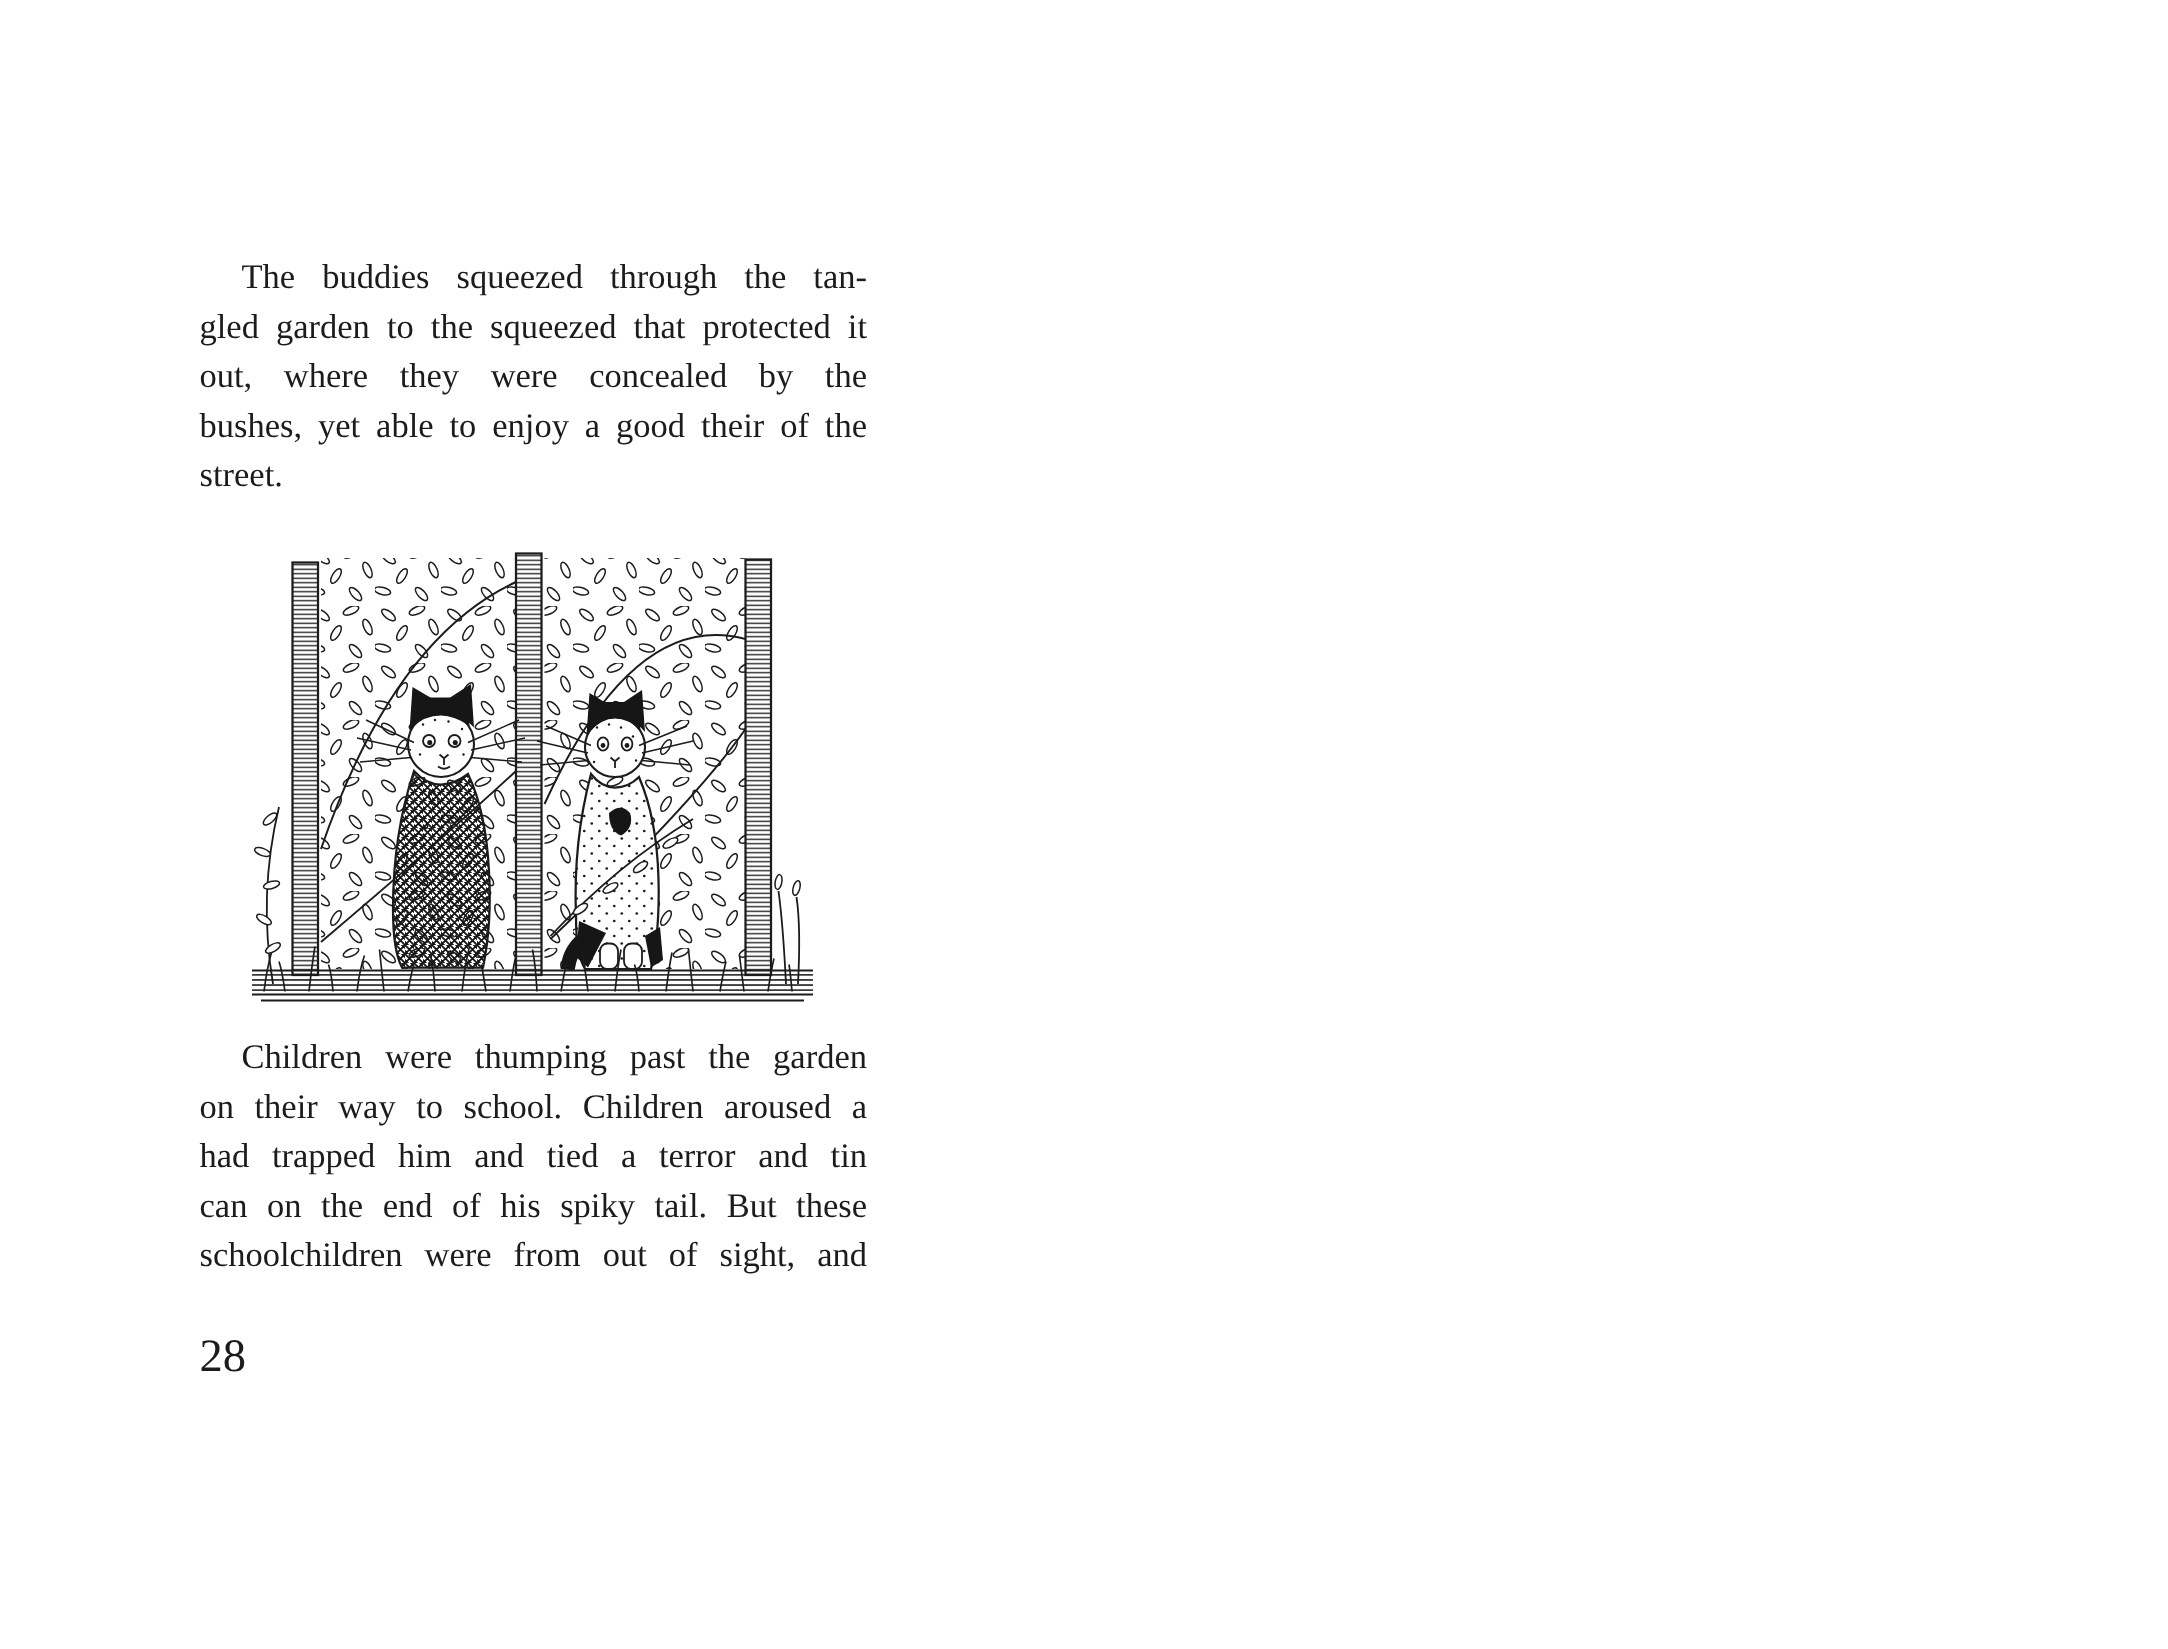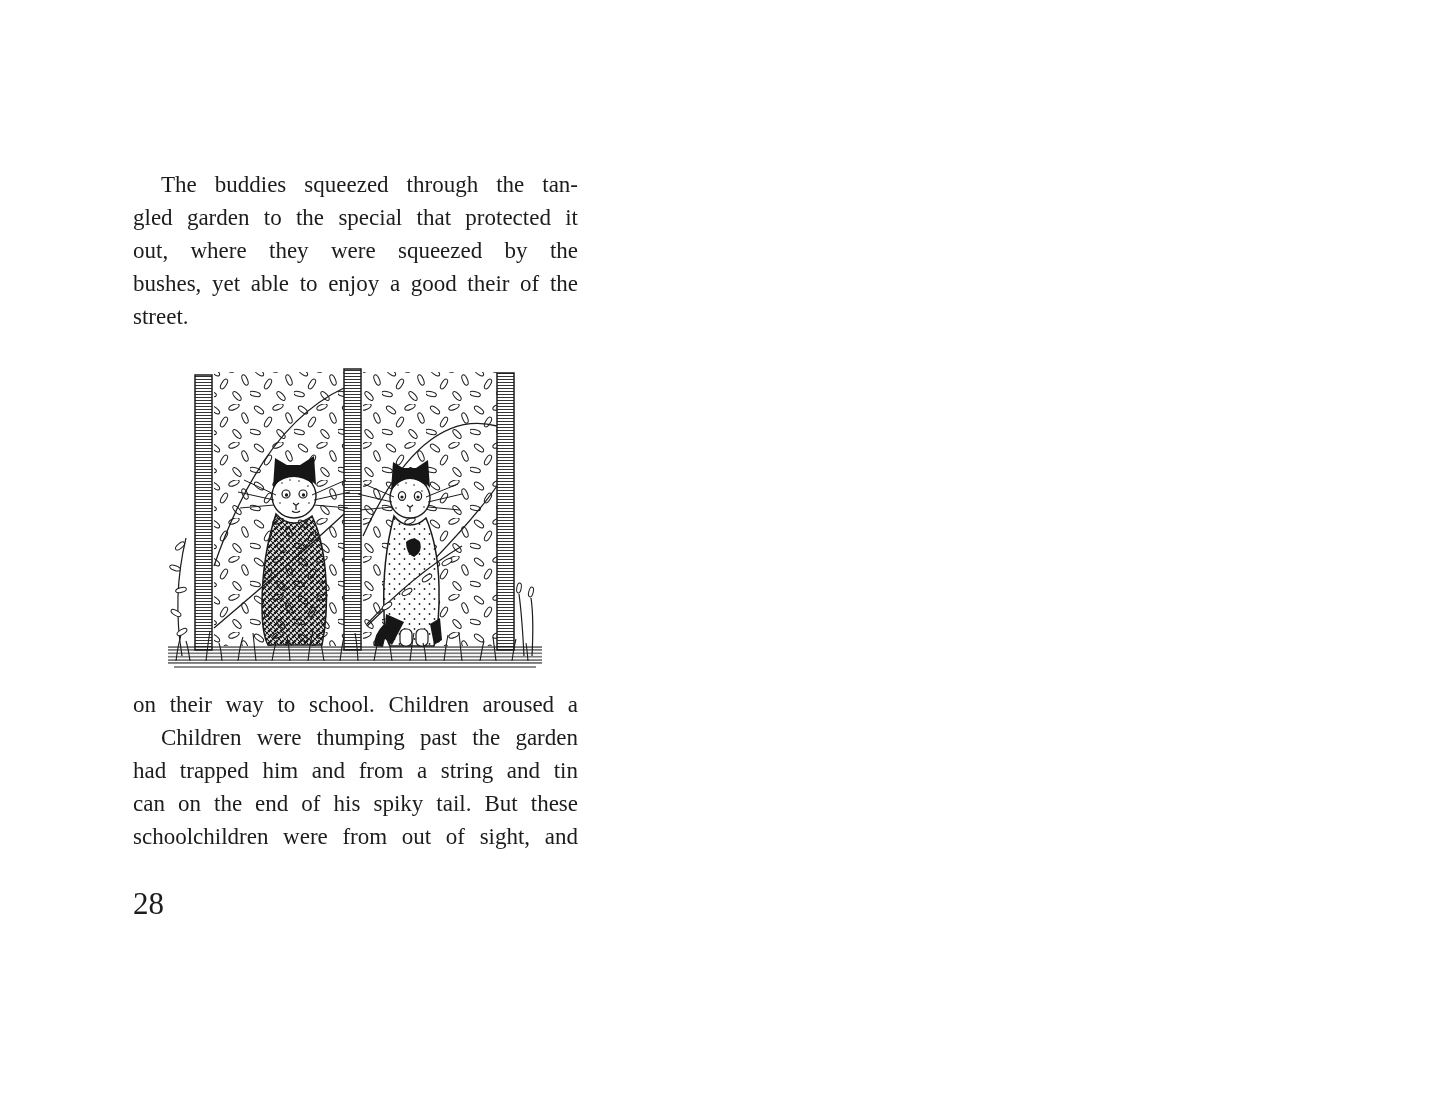--- a/index.html
+++ b/index.html
@@ -31,22 +31,22 @@
   svg{display:block;width:100%;height:100%;}
   .ink{stroke:#1c1c1c;fill:none;}
 </style>
 </head>
 <body>
 
 <div class="page" id="left-page">
 
   <div class="textblock" id="lp-para1">
     <span class="line first">The buddies squeezed through the tan-</span>
-    <span class="line">gled garden to the special that protected it</span>
-    <span class="line">out, where they were squeezed by the</span>
+    <span class="line">gled garden to the squeezed that protected it</span>
+    <span class="line">out, where they were concealed by the</span>
     <span class="line">bushes, yet able to enjoy a good their of the</span>
     <span class="line last">street.</span>
   </div>
 
   <figure id="fig-left" role="img" aria-label="Two kittens sitting hidden among leafy bushes behind garden railing posts">
     <svg viewBox="0 0 384 308" xmlns="http://www.w3.org/2000/svg">
       <defs>
         <pattern id="lv" width="44" height="38" patternUnits="userSpaceOnUse">
           <g stroke="#1c1c1c" stroke-width="1" fill="#ffffff">
             <ellipse cx="9" cy="6" rx="5.5" ry="2.4" transform="rotate(38 9 6)"></ellipse>
@@ -201,23 +201,23 @@
           <path d="M318,295 q2,-12 4,-20"></path>
             <path d="M334,295 q-2,-16 -3,-24"></path>
             <path d="M350,295 q2,-14 4,-22"></path>
           <path d="M366,295 q-1,-12 -2,-18"></path>
         </g>
       </g>
     </svg>
   </figure>
 
   <div class="textblock" id="lp-para2">
+    <span class="line first">Children were thumping past the garden</span>
     <span class="line">on their way to school. Children aroused a</span>
-    <span class="line first">Children were thumping past the garden</span>
-    <span class="line">had trapped him and from a string and tin</span>
+    <span class="line">had trapped him and tied a terror and tin</span>
     <span class="line">can on the end of his spiky tail. But these</span>
     <span class="line">schoolchildren were from out of sight, and</span>
   </div>
 
   <div id="page-num">28</div>
 </div>
 
 <div class="page" id="right-page">
 
   

